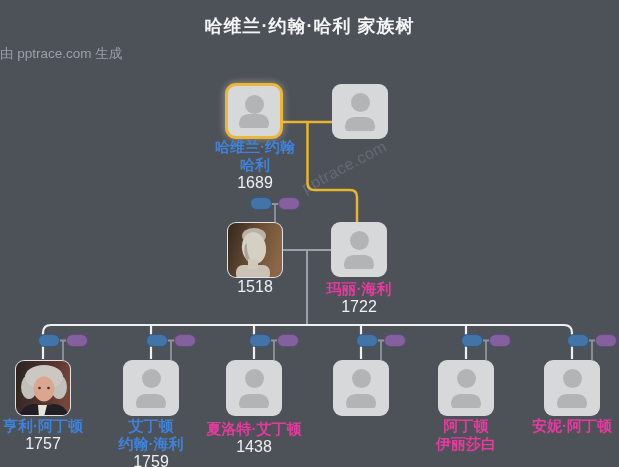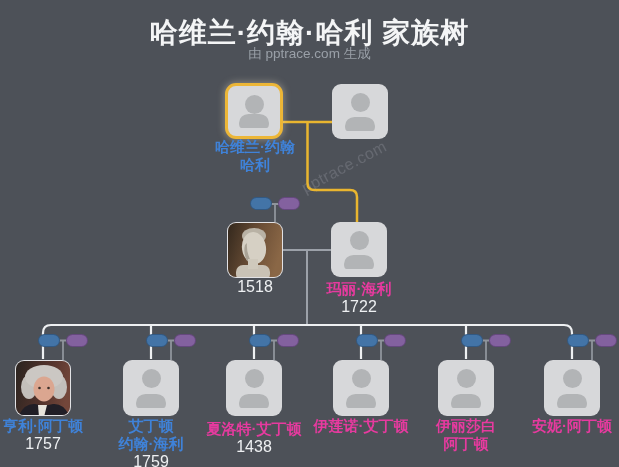--- a/index.html
+++ b/index.html
@@ -10,24 +10,24 @@
     --line-mini:#8f949c; --mini-male:#4374a7; --mini-female:#83619f;
   }
   html,body{margin:0;padding:0;}
   .stage{
     position:relative; width:619px; height:467px; overflow:hidden;
     background:var(--background);
     font-family:"Liberation Sans","DejaVu Sans",sans-serif;
   }
   .title{
     position:absolute; left:0; top:14px; width:619px; text-align:center;
-    font-size:28px; font-weight:700; color:var(--title-text); letter-spacing:1px;
+    font-size:18px; font-weight:700; color:var(--title-text); letter-spacing:1px;
   }
   .subtitle{
-    position:absolute; left:0; top:45px; width:619px; text-align:center;
+    position:absolute; left:0; top:45px; width:619px; text-align:left;
     font-size:13.5px; color:var(--subtitle-text);
   }
   .watermark{
     position:absolute; left:296px; top:152px; width:120px;
     transform:rotate(-28deg); transform-origin:center;
     color:rgba(224,228,236,0.17); font-size:16px; letter-spacing:0.5px;
     pointer-events:none; white-space:nowrap;
   }
   svg.wires{position:absolute; left:0; top:0; z-index:1;}
   .wire{fill:none; stroke-linejoin:round; stroke-linecap:butt;}
@@ -120,20 +120,21 @@
     <span class="av-head"></span>
     <span class="av-body"></span>
   </div>
   <div class="card" style="left:332px;top:84px;">
     <span class="av-head"></span>
     <span class="av-body"></span>
   </div>
   <div class="plabel" style="left:193px;top:138px;">
     <span class="male">哈维兰·约翰</span>
     <span class="male">哈利</span>
+    <span class="year">1689</span>
   </div>
 
   <div class="card photo" style="left:227px;top:222px;height:56px;">
     <svg width="56" height="56" viewBox="0 0 56 56">
       <defs>
         <linearGradient id="bustbg" x1="0" y1="0" x2="1" y2="0.3">
           <stop offset="0" stop-color="#33281d"></stop>
             <stop offset="0.55" stop-color="#6b4e36"></stop>
             <stop offset="1" stop-color="#8a6746"></stop>
         </linearGradient>
@@ -205,24 +206,21 @@
   </div>
   <div class="plabel" style="left:89px;top:417px;">
     <span class="male">艾丁顿</span>
     <span class="male">约翰·海利</span>
     <span class="year">1759</span>
   </div>
   <div class="plabel" style="left:192px;top:420px;">
     <span class="female">夏洛特·艾丁顿</span>
     <span class="year">1438</span>
   </div>
-  <div class="plabel" style="left:299px;top:417px;">
-    <span class="female">伊莲诺·艾丁顿</span>
-  </div>
   <div class="plabel" style="left:404px;top:417px;">
+    <span class="female">阿丁顿</span>
     <span class="female">伊丽莎白</span>
-    <span class="female">阿丁顿</span>
   </div>
   <div class="plabel" style="left:510px;top:417px;">
     <span class="female">安妮·阿丁顿</span>
   </div>
 
 </div>
 
 </body></html>

